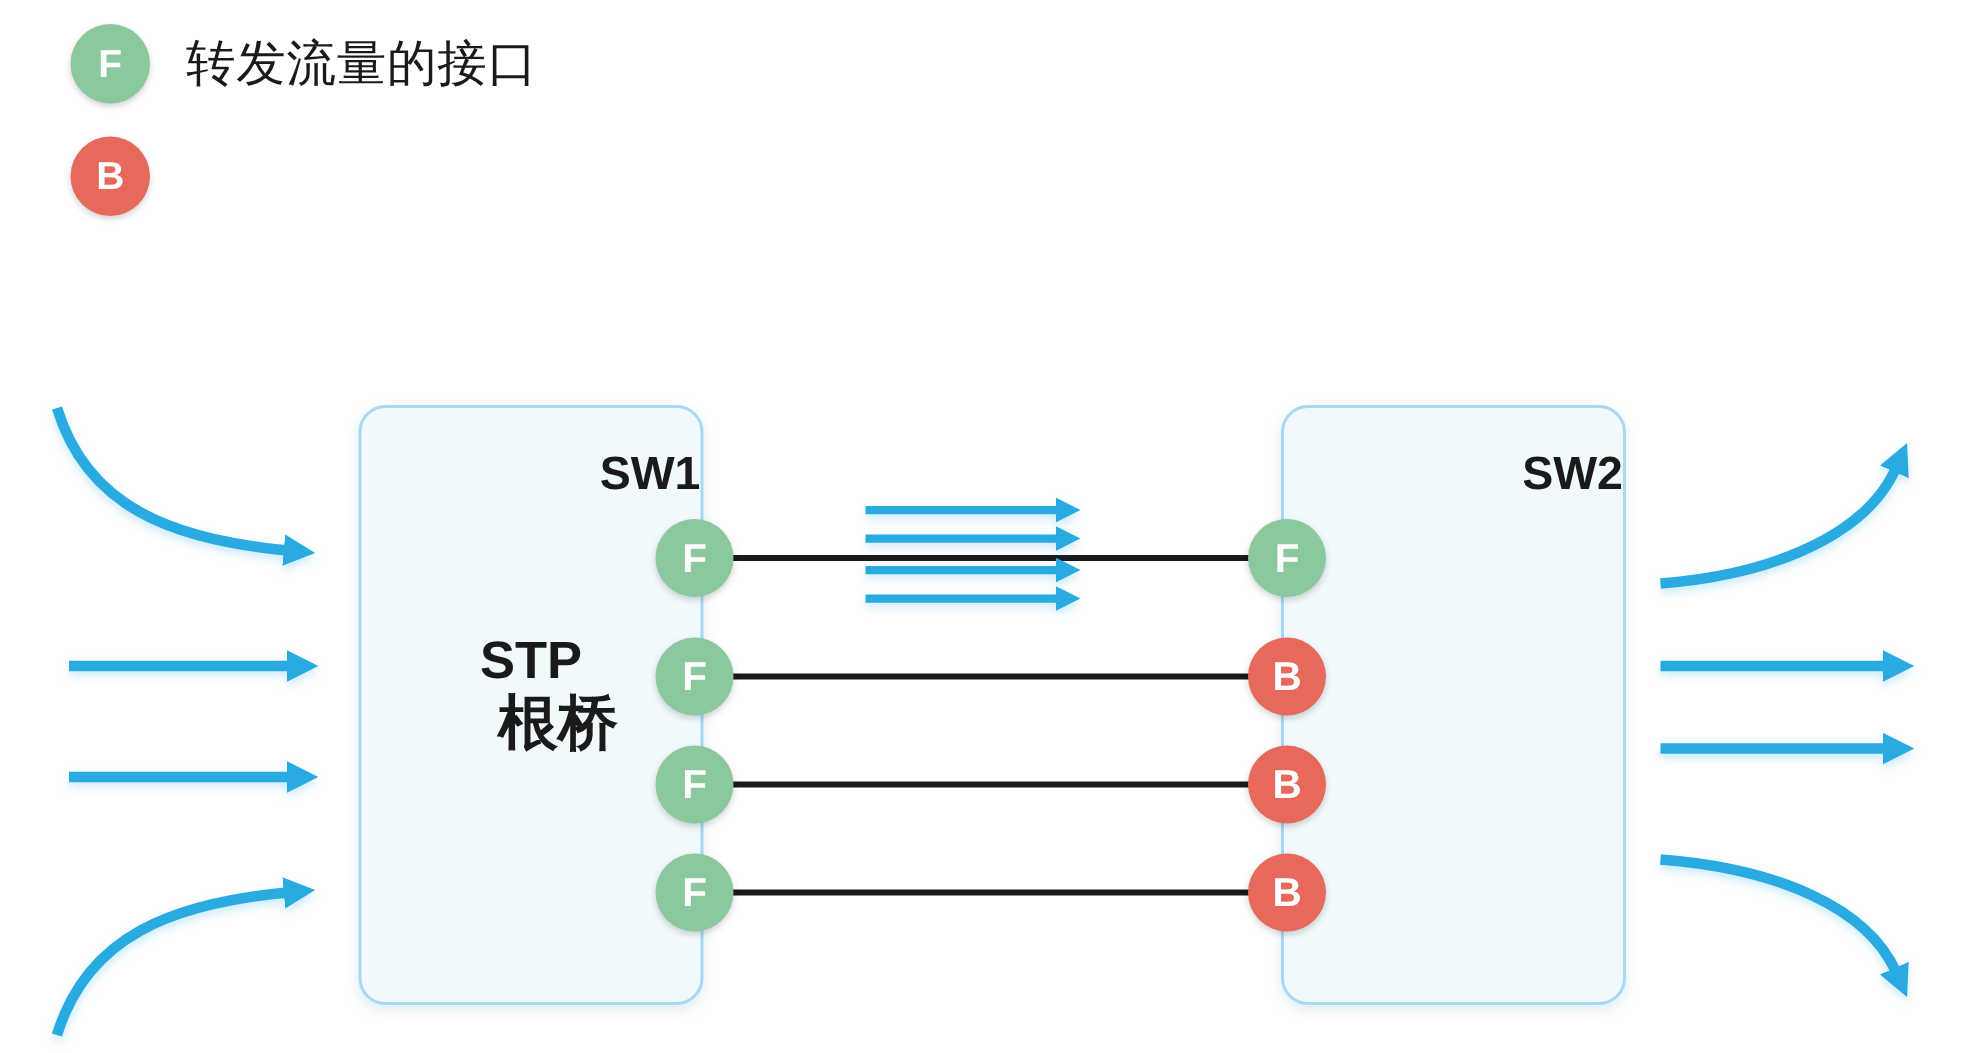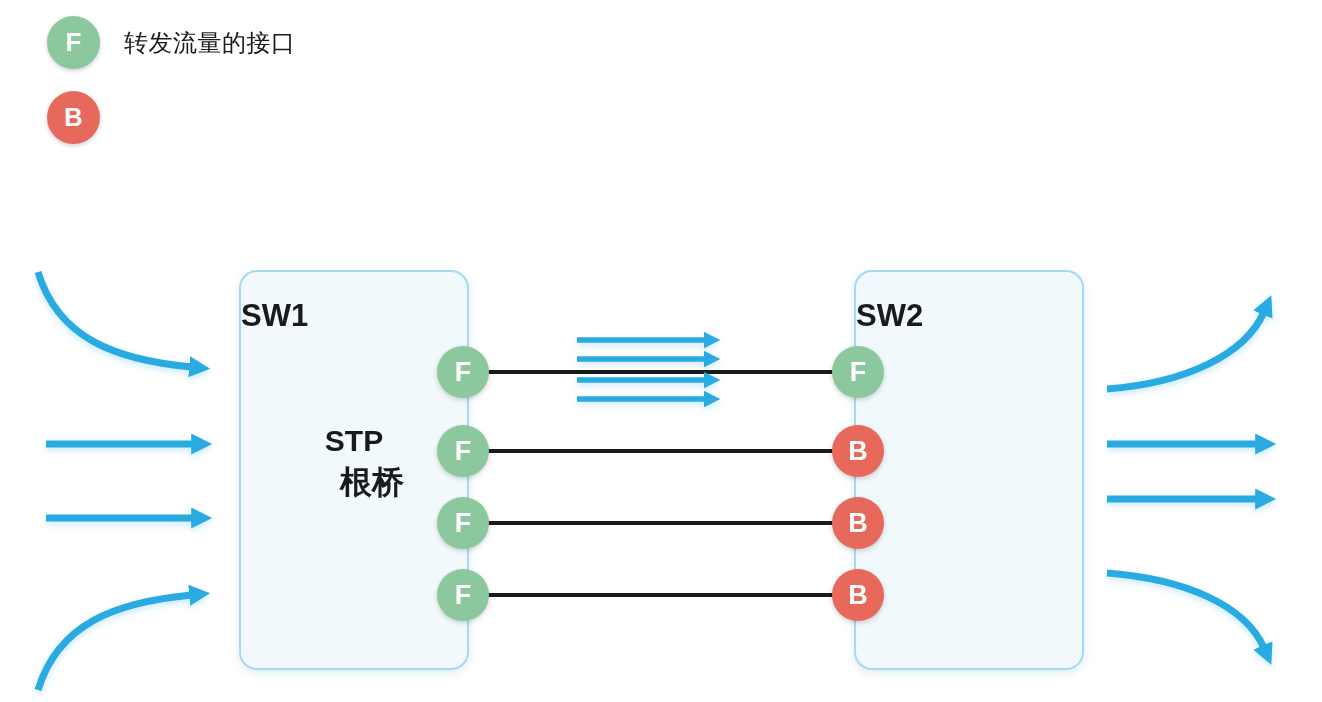--- a/index.html
+++ b/index.html
@@ -5,36 +5,36 @@
   html,body{margin:0;padding:0;background:#ffffff;}
   body{font-family:"Liberation Sans","DejaVu Sans",sans-serif;color:#1a1a1a;}
   .stage{position:relative;width:1322px;height:702px;background:#ffffff;overflow:hidden;}
 
   
   .legend-row{position:absolute;left:47px;display:flex;align-items:center;gap:24px;}
   .legend-row.r1{top:16px;}
   .legend-row.r2{top:91px;}
   .badge{width:53px;height:53px;border-radius:50%;display:flex;align-items:center;justify-content:center;
          color:#ffffff;font-weight:bold;font-size:26px;box-shadow:0 2px 4px rgba(0,0,0,0.18);flex:0 0 auto;}
-  .legend-label{font-size:24px;letter-spacing:0.5px;}
+  .legend-label{font-size:33px;letter-spacing:0.5px;}
 
   
   .badge[data-type="F"],.port[data-type="F"]{background:#8cc89e;}
   .badge[data-type="B"],.port[data-type="B"]{background:#e7695c;}
 
   
   .switch{position:absolute;top:270px;width:226px;height:396px;background:#f1f9fd;
           border:2.5px solid #a7d9f2;border-radius:18px;box-shadow:0 3px 8px rgba(120,180,215,0.25);}
   .switch.sw1{left:239px;}
   .switch.sw2{left:854px;}
-  .switch-title{position:absolute;top:26px;left:0;width:100%;text-align:left;
+  .switch-title{position:absolute;top:26px;left:0;width:100%;text-align:right;
                 font-size:31px;font-weight:bold;}
   .switch-role{position:absolute;top:150px;left:0;width:100%;text-align:center;font-weight:bold;}
-  .switch-role .l1{font-size:30px;line-height:38px;}
-  .switch-role .l2{font-size:32px;line-height:44px;padding-left:36px;}
+  .switch-role .l1{font-size:35px;line-height:38px;}
+  .switch-role .l2{font-size:40px;line-height:44px;padding-left:36px;}
 
   
   .port{position:absolute;width:52px;height:52px;border-radius:50%;display:flex;align-items:center;
         justify-content:center;color:#ffffff;font-weight:bold;font-size:27px;z-index:3;
         box-shadow:0 2px 5px rgba(0,0,0,0.18);}
 
   
   svg.overlay{position:absolute;left:0;top:0;z-index:2;pointer-events:none;}
   .flow{stroke:#29abe2;fill:none;filter:drop-shadow(0 3px 3px rgba(41,171,226,0.25));}
   .flow.big{stroke-width:7px;}

